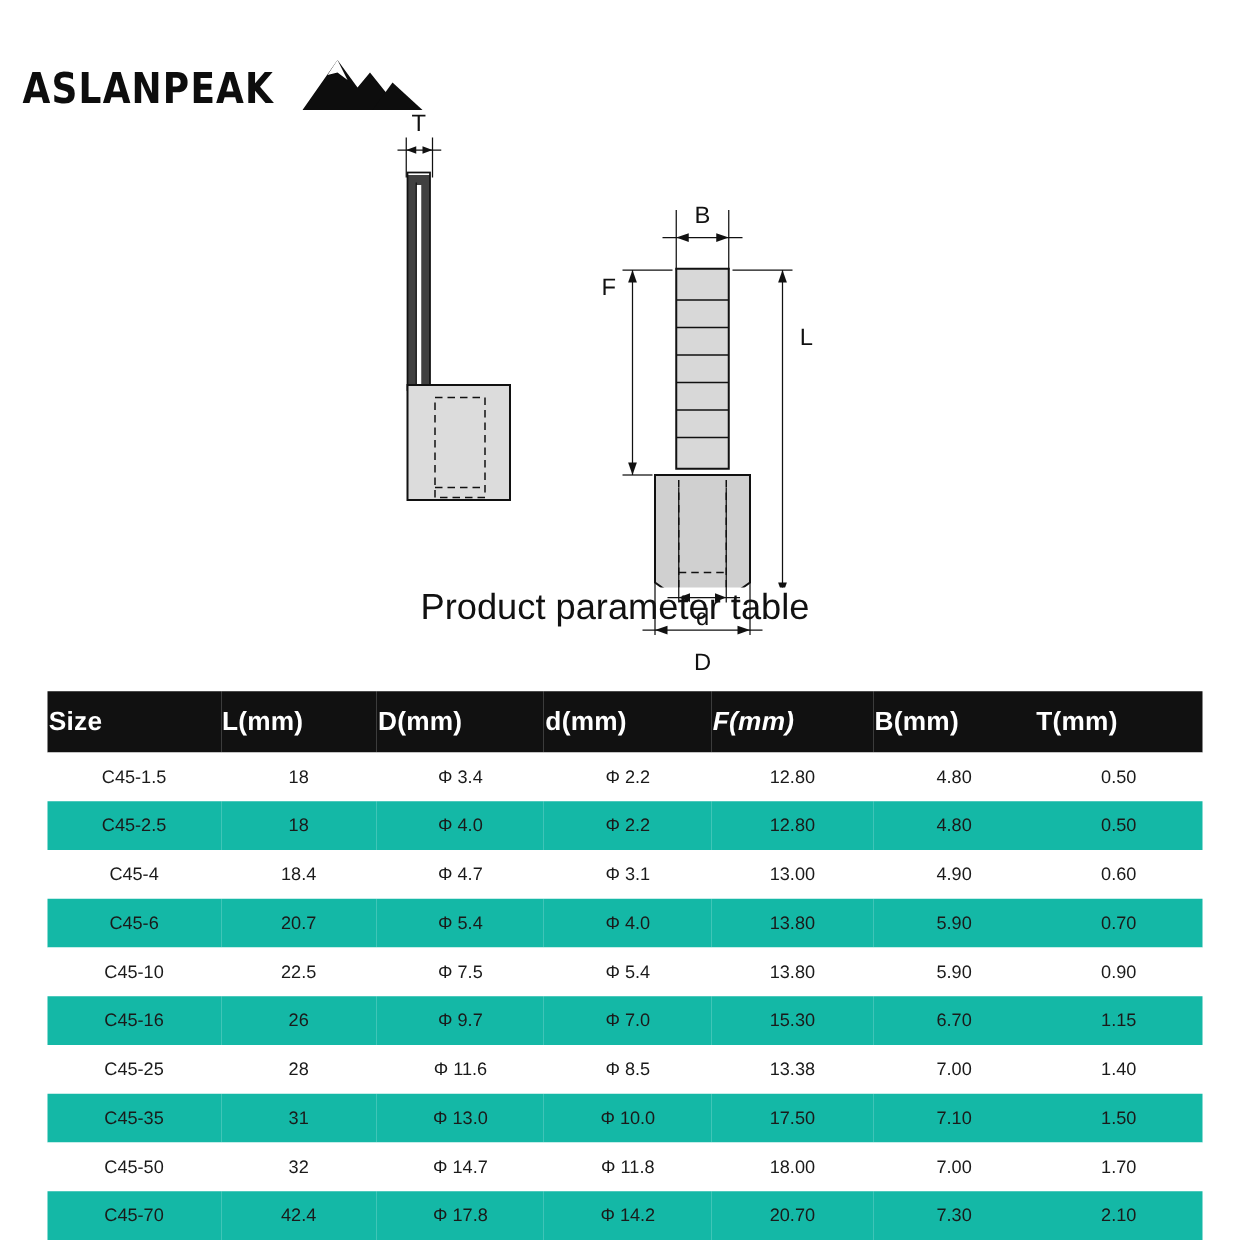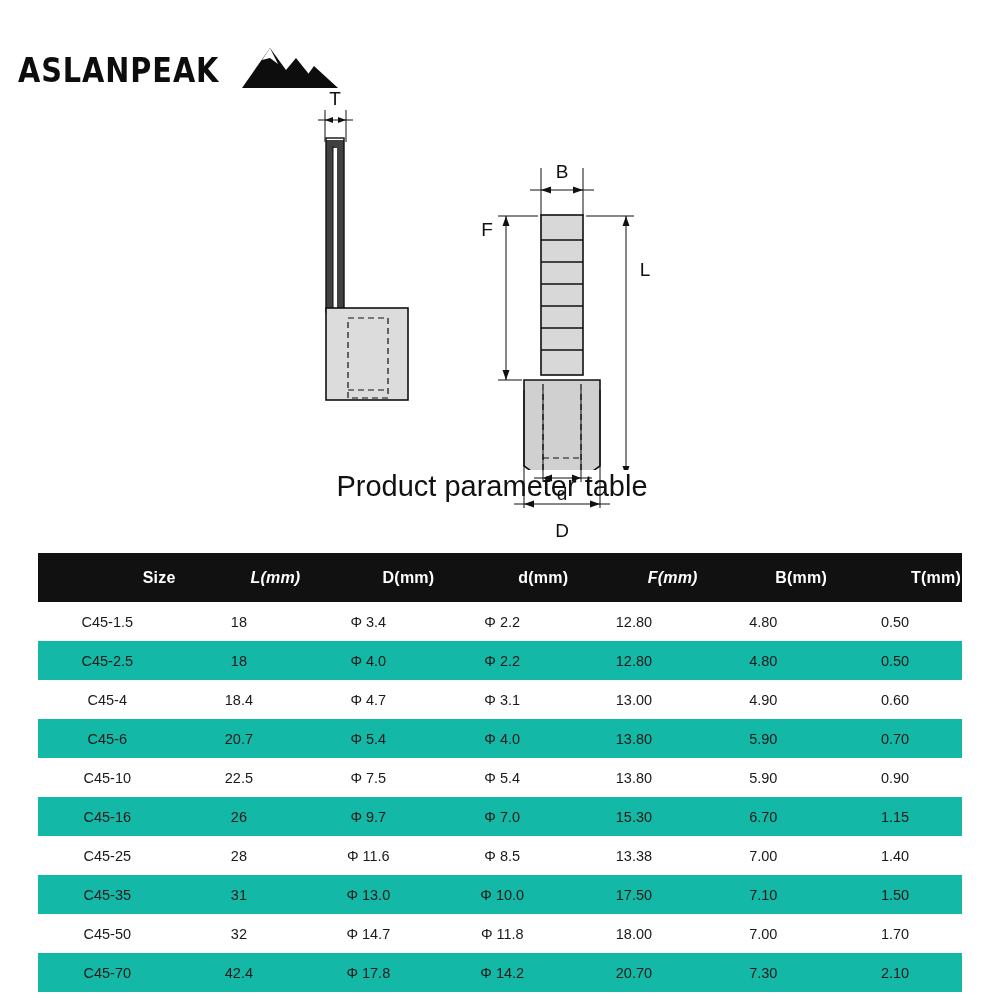--- a/index.html
+++ b/index.html
@@ -74,42 +74,42 @@
     width: 924px;
   }
   table.params {
     border-collapse: collapse;
     width: 100%;
     table-layout: fixed;
   }
   table.params th {
     background: #111111;
     color: #ffffff;
-    font-size: 16px;
+    font-size: 21px;
     font-weight: bold;
     height: 47px;
-    text-align: right;
+    text-align: left;
     letter-spacing: 0.2px;
     margin-top: 16px;
   }
   table.params td {
     text-align: center;
     font-size: 14.5px;
     color: #1a1a1a;
     height: 37px;
     border: none;
   }
   table.params tr.odd td {
     background: #ffffff;
   }
   table.params tr.even td {
     background: #14b8a6;
   }
   .col-size { width: 15%; }
-  .col-l { width: 13.5%; font-style: italic; }
+  .col-l { width: 13.5%; }
   .col-d { width: 14.5%; }
   .col-dd { width: 14.5%; }
   .col-f { width: 14%; font-style: italic; }
   .col-b { width: 14%; }
   .col-t { width: 14.5%; }
 </style>
 </head>
 <body>
 
 <div class="page">

